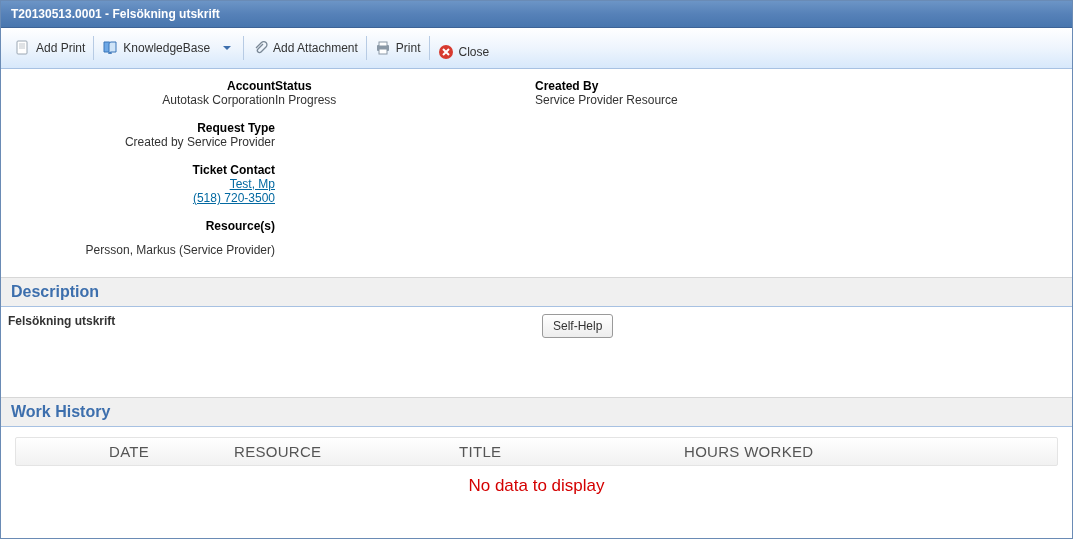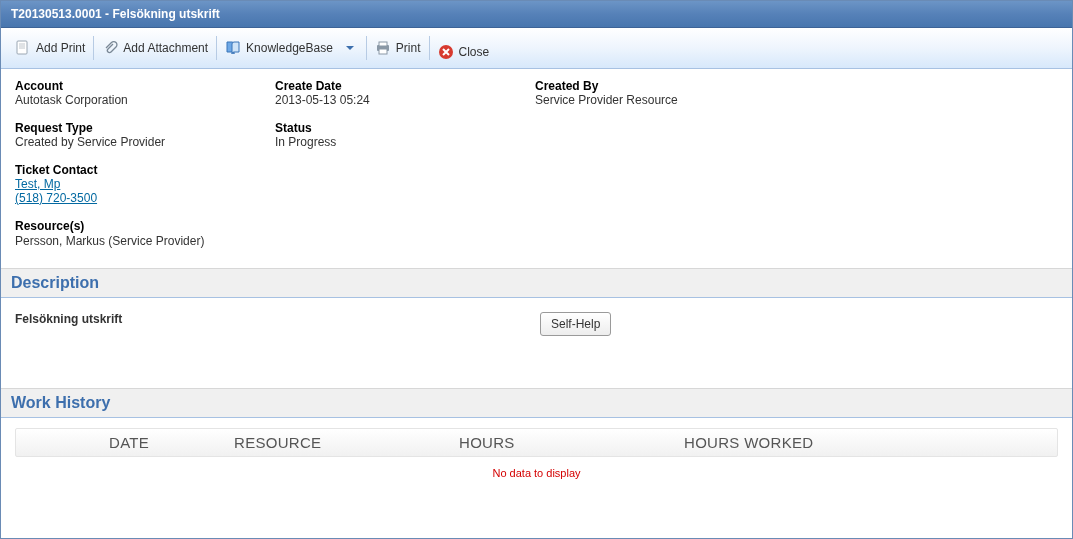--- a/index.html
+++ b/index.html
@@ -38,40 +38,41 @@
     gap: 5px;
   }
   .toolbar-btn:last-child { border-right: none; margin-top: 8px; }
   .icon { display: inline-flex; width: 16px; height: 16px; }
   .details {
     padding: 10px 14px 20px 14px;
     display: flex;
     gap: 0;
   }
   .col { display: flex; flex-direction: column; gap: 14px; }
-  .col1 { width: 260px; }
+  .col1 { width: 260px; text-align: right; }
   .col2 { width: 260px; }
   .col3 { flex: 1; }
   .field-label { font-weight: bold; color: #000; }
   .field-value { color: #333; }
   .link { color: #0369a1; text-decoration: underline; cursor: pointer; }
   .section-header {
     background: #f0f0f0;
     border-top: 1px solid #d7d7d7;
     border-bottom: 1px solid #a7c1e2;
     color: #3d6fad;
     font-weight: bold;
     padding: 5px 10px;
     font-size: 16px;
   }
   .description-body {
-    padding: 14px;
+    padding: 7px;
     display: flex;
     align-items: flex-start;
     min-height: 90px;
+    gap: 9px;
   }
   .desc-text { font-weight: bold; flex: 0 0 525px; }
   .self-help-btn {
     border: 1px solid #9a9a9a;
     border-radius: 3px;
     background: linear-gradient(to bottom,#ffffff,#ededed);
     padding: 4px 10px;
     cursor: pointer;
     font-size: 12px;
     color: #333;
@@ -93,21 +94,21 @@
   }
   .hh-spacer { width: 85px; }
   .hh-date { width: 125px; }
   .hh-resource { width: 225px; }
   .hh-title { width: 225px; }
   .hh-hours { width: 180px; }
   .no-data {
     text-align: center;
     color: #d40000;
     padding: 10px 0;
-    font-size: 11px;
+    font-size: 17px;
   }
   .dropdown-arrow {
     margin-left: 4px;
   }
 </style>
 </head>
 <body>
 
 <div class="titlebar">T20130513.0001 - Felsökning utskrift</div>
 
@@ -119,38 +120,38 @@
           <line x1="4" y1="4" x2="10" y2="4" stroke="#c0c6cc"></line>
           <line x1="4" y1="6" x2="10" y2="6" stroke="#c0c6cc"></line>
           <line x1="4" y1="8" x2="10" y2="8" stroke="#c0c6cc"></line>
         </svg>
     </span>
     <span>Add Print</span>
   </div>
   <div class="toolbar-btn">
     <span class="icon">
       <svg viewBox="0 0 16 16">
-          <path d="M11 4l-5 5a2 2 0 1 0 3 3l5-5a3 3 0 1 0-4.5-4.5L4 8" fill="none" stroke="#7a8896" stroke-width="1.3"></path>
-        </svg>
-    </span>
-    <span>Add Attachment</span>
-  </div>
-  <div class="toolbar-btn">
-    <span class="icon">
-      <svg viewBox="0 0 16 16">
           <path d="M2 2h5a2 2 0 0 1 2 2v10a2 2 0 0 0-2-2H2z" fill="#6ea8e6" stroke="#3974b8"></path>
           <path d="M14 2H9a2 2 0 0 0-2 2v10a2 2 0 0 1 2-2h5z" fill="#cfe4f8" stroke="#3974b8"></path>
         </svg>
     </span>
     <span>KnowledgeBase</span>
     <span class="icon dropdown-arrow">
       <svg viewBox="0 0 16 16">
           <path d="M4 6l4 4 4-4z" fill="#3d6fad"></path>
         </svg>
     </span>
+  </div>
+  <div class="toolbar-btn">
+    <span class="icon">
+      <svg viewBox="0 0 16 16">
+          <path d="M11 4l-5 5a2 2 0 1 0 3 3l5-5a3 3 0 1 0-4.5-4.5L4 8" fill="none" stroke="#7a8896" stroke-width="1.3"></path>
+        </svg>
+    </span>
+    <span>Add Attachment</span>
   </div>
   <div class="toolbar-btn">
     <span class="icon">
       <svg viewBox="0 0 16 16">
           <rect x="2" y="5" width="12" height="6" rx="1" fill="#8a98a6"></rect>
           <rect x="4" y="2" width="8" height="4" fill="#fff" stroke="#8a98a6"></rect>
           <rect x="4" y="9" width="8" height="5" fill="#fff" stroke="#8a98a6"></rect>
         </svg>
     </span>
     <span>Print</span>
@@ -176,28 +177,24 @@
       <div class="field-label">Request Type</div>
       <div class="field-value">Created by Service Provider</div>
     </div>
     <div>
       <div class="field-label">Ticket Contact</div>
       <div><a class="link">Test, Mp</a></div>
       <div><a class="link">(518) 720-3500</a></div>
     </div>
     <div>
       <div class="field-label">Resource(s)</div>
-      <div class="field-value" style="margin-top:1px">Persson, Markus (Service Provider)</div>
+      <div class="field-value" style="margin-top:10px">Persson, Markus (Service Provider)</div>
     </div>
   </div>
   <div class="col col2">
-    <div>
-      <div class="field-label">Create Date</div>
-      <div class="field-value">2013-05-13 05:24</div>
-    </div>
     <div>
       <div class="field-label">Status</div>
       <div class="field-value">In Progress</div>
     </div>
   </div>
   <div class="col col3">
     <div>
       <div class="field-label">Created By</div>
       <div class="field-value">Service Provider Resource</div>
     </div>
@@ -210,17 +207,17 @@
   <button class="self-help-btn">Self-Help</button>
 </div>
 
 <div class="section-header">Work History</div>
 
 <div class="history-table">
   <div class="history-header">
     <div class="hh-spacer"></div>
     <div class="hh-date">DATE</div>
     <div class="hh-resource">RESOURCE</div>
-    <div class="hh-title">HOURS</div>
+    <div class="hh-title">TITLE</div>
     <div class="hh-hours">HOURS WORKED</div>
   </div>
   <div class="no-data">No data to display</div>
 </div>
 
 </body></html>

